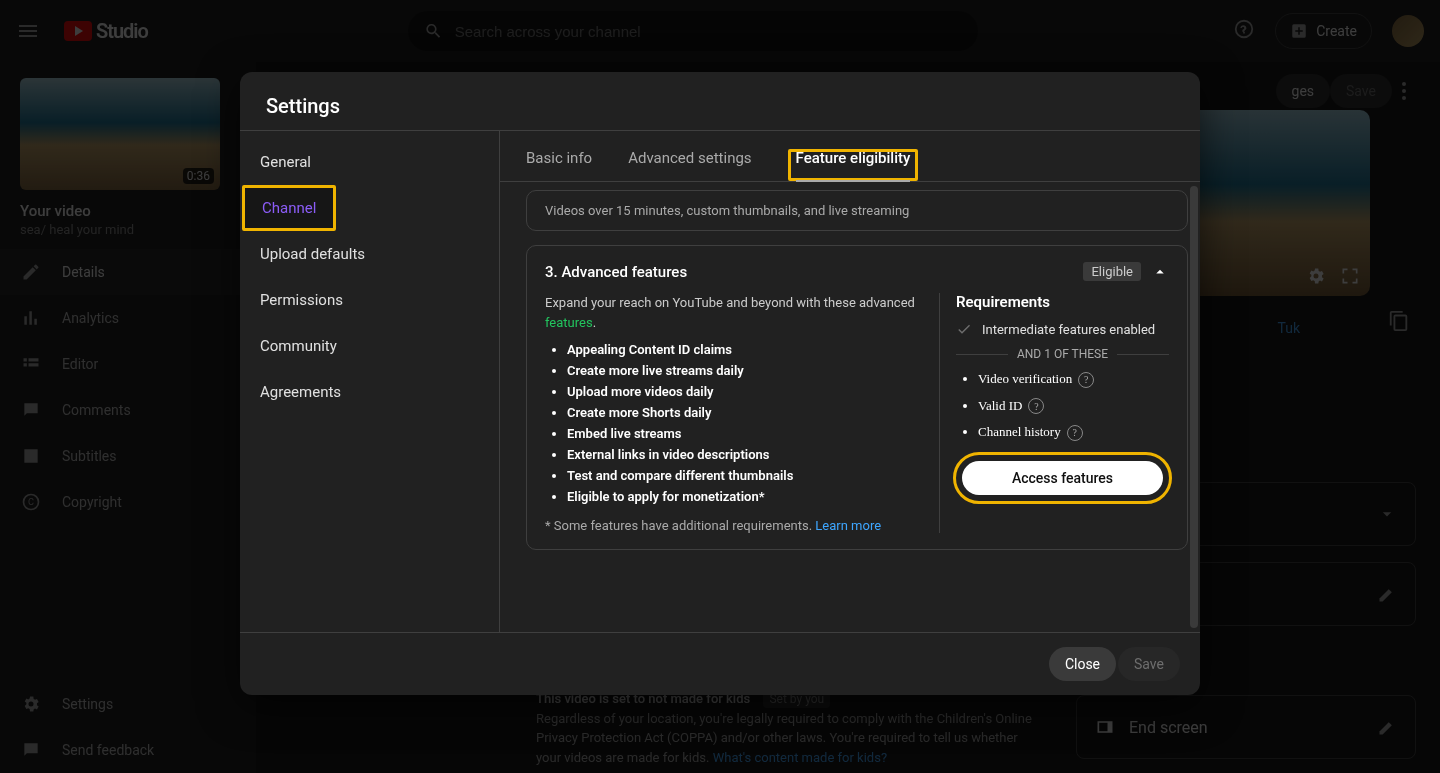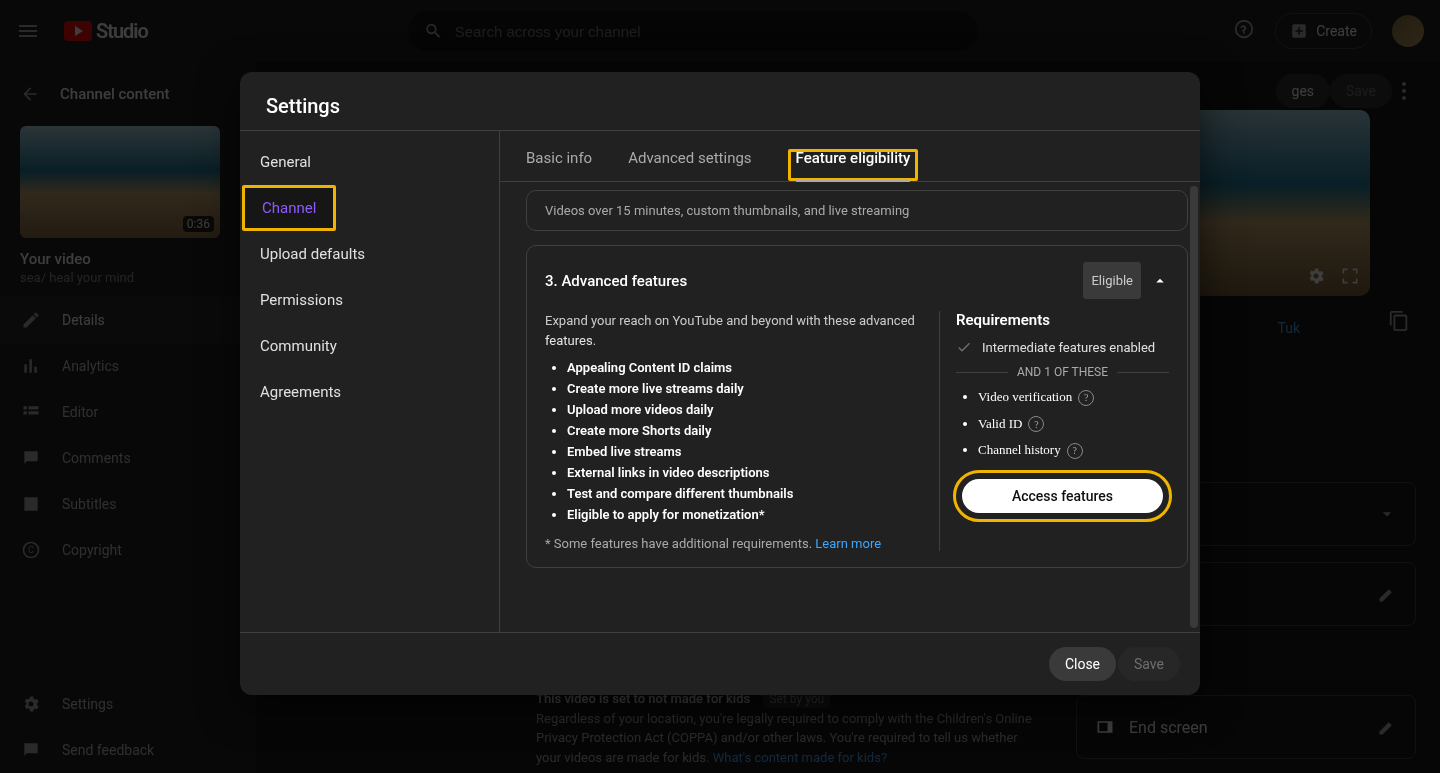--- a/index.html
+++ b/index.html
@@ -88,27 +88,27 @@
 .tab { padding-bottom: 14px; font-size: 15px; color: #aaa; cursor: pointer; position: relative; }
 .tab.active { color: #fff; font-weight: 500; }
 .tab.active.highlight-box { padding: 0 8px 14px; }
 .tab.active::after { content:''; position:absolute; left:0; right:0; bottom:-1px; height:2px; background:#aaa; }
 .tab.active.highlight-box::after { left: 8px; right: 8px; }
 .scroll-area { flex: 1; overflow-y: auto; padding: 8px 12px 14px 26px; position: relative; }
 .intermediate-box { border: 1px solid #3f3f3f; border-radius: 10px; padding: 12px 18px; color: #aaa; font-size: 13px; margin-bottom: 14px; }
 .adv-box { border: 1px solid #3f3f3f; border-radius: 10px; padding: 16px 18px; }
 .adv-head { display: flex; align-items: center; margin-bottom: 12px; }
 .adv-title { font-size: 15px; font-weight: 500; }
-.eligible-badge { margin-left: auto; background: #3a3a3a; color: #ccc; border-radius: 3px; padding: 11px 8px; font-size: 13px; }
+.eligible-badge { margin-left: auto; background: #3a3a3a; color: #ccc; border-radius: 3px; padding: 2px 8px; font-size: 13px; }
 .chev-up { margin-left: 10px; }
 .adv-columns { display: flex; gap: 0; }
 .col-left { flex: 1; padding-right: 16px; }
 .col-right { width: 230px; border-left: 1px solid #3f3f3f; padding-left: 16px; }
 .desc { font-size: 13px; color: #ccc; line-height: 1.5; margin-bottom: 10px; }
-.desc a { color: #e5e5e5; text-decoration: none; }
+.desc a { color: #22c55e; text-decoration: none; }
 .feat-list { list-style: disc; padding-left: 22px; }
 .feat-list li { font-size: 13px; font-weight: 600; color: #fff; margin: 6px 0; }
 .footnote { font-size: 13px; color: #aaa; margin-top: 14px; }
 .footnote a { color: #3ea6ff; text-decoration: none; }
 .req-title { font-size: 15px; font-weight: 600; margin-bottom: 10px; }
 .req-row { display: flex; align-items: center; gap: 10px; font-size: 13px; color: #e0e0e0; margin-bottom: 8px; }
 .check { width: 16px; height: 16px; }
 .and-row { text-align: center; font-size: 12px; color: #aaa; margin: 10px 0; position: relative; }
 .and-row::before, .and-row::after { content:''; position:absolute; top:50%; width: 52px; height:1px; background:#3f3f3f; }
 .and-row::before { left: 0; }
@@ -155,26 +155,20 @@
           <path d="M19 3H5a2 2 0 00-2 2v14a2 2 0 002 2h14a2 2 0 002-2V5a2 2 0 00-2-2zm-2 10h-4v4h-2v-4H7v-2h4V7h2v4h4v2z"></path>
         </svg>
       <span>Create</span>
     </div>
     <div class="avatar"></div>
   </div>
 </div>
 
 <div class="main">
   <div class="sidebar">
-    <div class="back-row">
-      <svg class="back-arrow" viewBox="0 0 24 24">
-          <path d="M20 11H7.83l5.59-5.59L12 4l-8 8 8 8 1.41-1.41L7.83 13H20z"></path>
-        </svg>
-      <span class="back-text">Channel content</span>
-    </div>
     <div class="thumb">
       <span class="dur">0:36</span>
     </div>
     <div class="video-meta">
       <div class="t1">Your video</div>
       <div class="t2">sea/ heal your mind</div>
     </div>
     <div class="nav-item active">
       <span class="ico">
           <svg viewBox="0 0 24 24" width="20" height="20">

